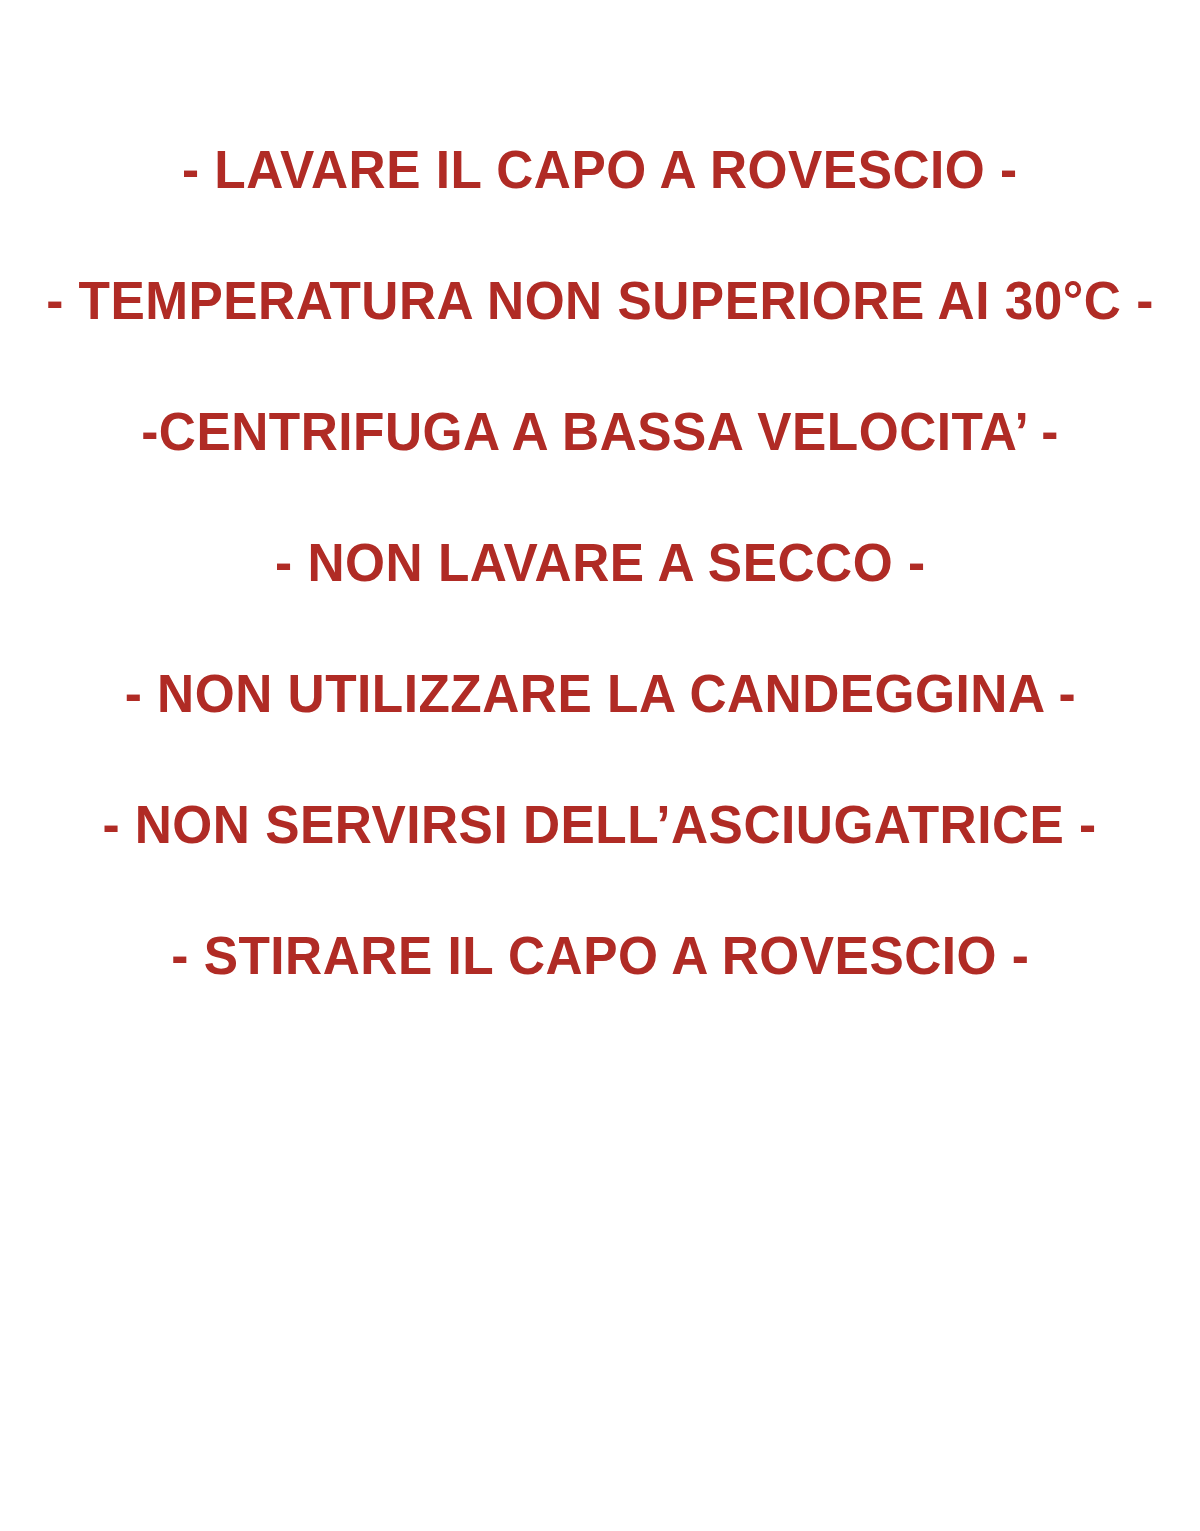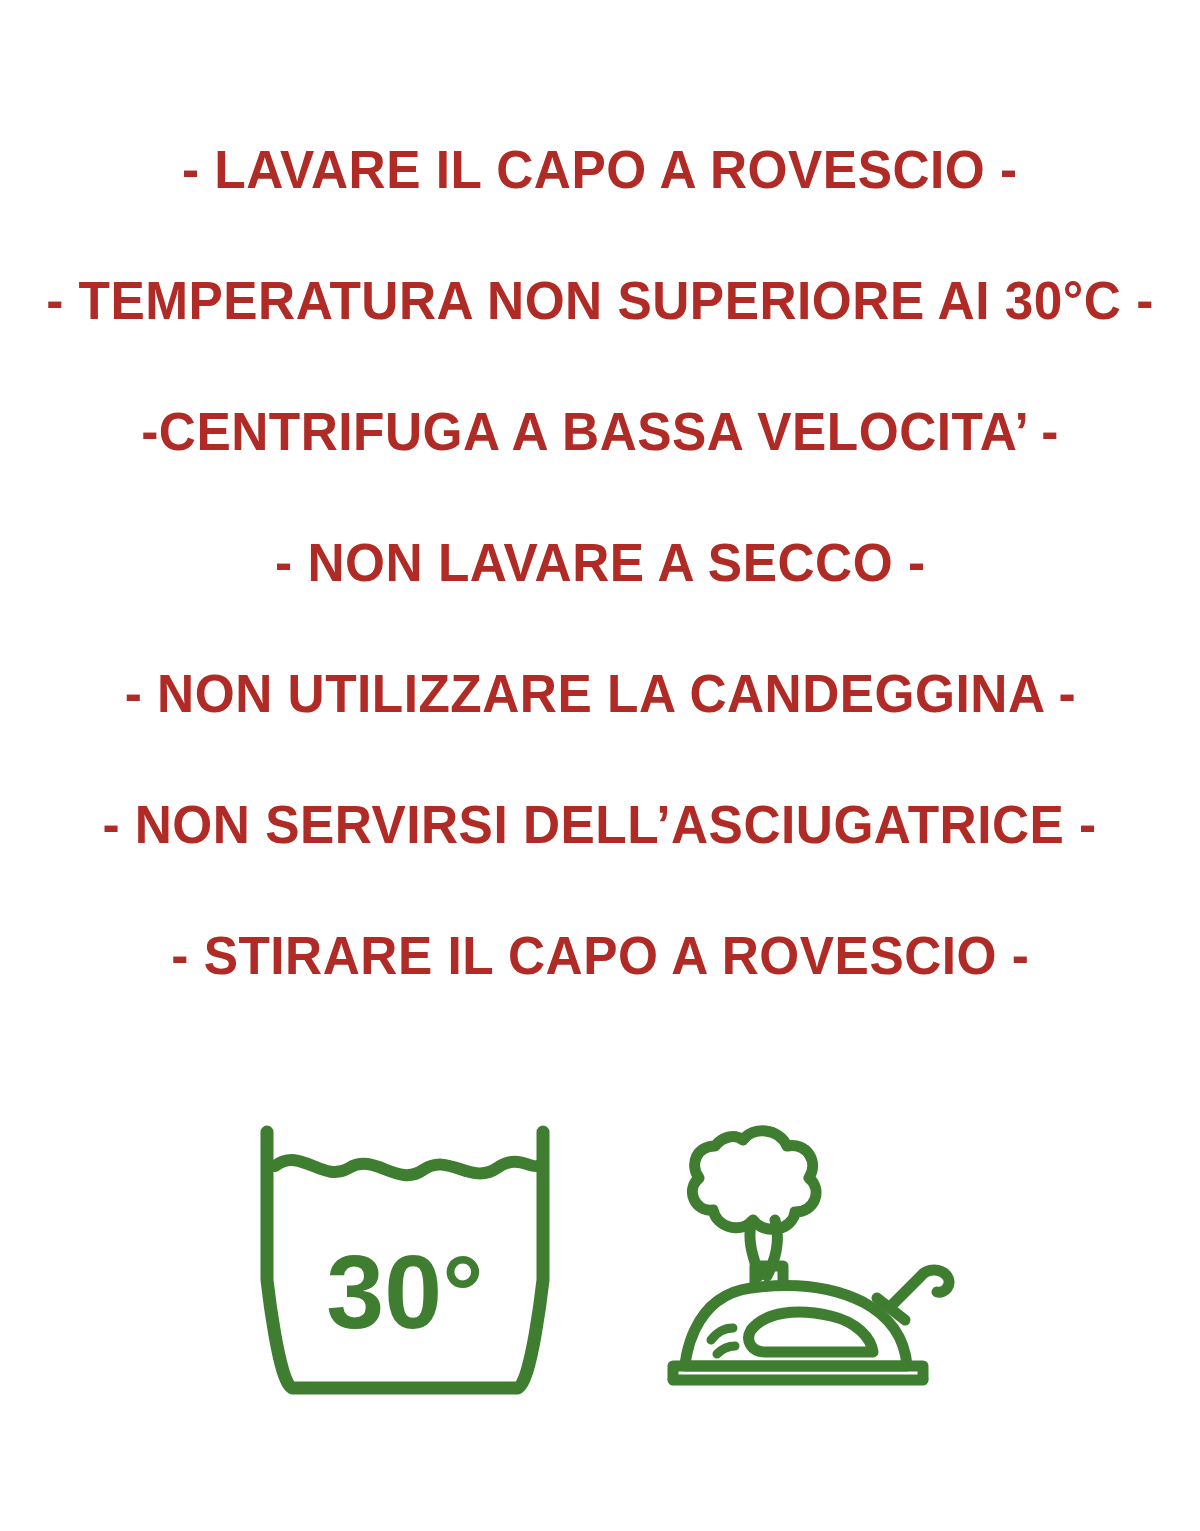--- a/index.html
+++ b/index.html
@@ -72,49 +72,14 @@
   <div class="instructions">
     <div class="instruction-line">-  LAVARE IL CAPO A ROVESCIO -</div>
     <div class="instruction-line">- TEMPERATURA NON SUPERIORE AI 30°C -</div>
     <div class="instruction-line">-CENTRIFUGA A BASSA VELOCITA’ -</div>
     <div class="instruction-line">- NON LAVARE A SECCO -</div>
     <div class="instruction-line">- NON UTILIZZARE LA CANDEGGINA -</div>
     <div class="instruction-line">- NON SERVIRSI DELL’ASCIUGATRICE -</div>
     <div class="instruction-line">- STIRARE IL CAPO A ROVESCIO -</div>
   </div>
 
-  <div class="symbols">
-
-    <svg class="symbol wash-symbol" viewBox="0 0 320 300" aria-hidden="true">
-
-      <path d="M22 22 L22 170 C22 170 34 278 48 278 L272 278 C286 278 298 170 298 170 L298 22" fill="none" stroke="#3f7d31" stroke-width="13" stroke-linecap="round" stroke-linejoin="round"></path>
-
-      <path d="M30 56 C56 36 78 74 104 58 C130 42 152 78 178 60 C204 42 226 76 252 58 C272 44 284 58 292 56" fill="none" stroke="#3f7d31" stroke-width="12" stroke-linecap="round" stroke-linejoin="round"></path>
-
-      <text x="160" y="218" text-anchor="middle" font-family="Liberation Sans, sans-serif" font-weight="700" font-size="104" fill="#3f7d31">30°</text>
-    </svg>
-
-    <svg class="symbol iron-symbol" viewBox="0 0 300 320" aria-hidden="true">
-
-      <path d="M60 56 C42 56 34 74 44 88 C30 100 40 122 58 120 C62 138 86 144 98 130 C110 146 138 140 140 122 C160 122 168 100 154 88 C164 72 152 52 132 56 C124 38 98 36 88 50 C80 44 68 46 60 56 Z" fill="none" stroke="#3f7d31" stroke-width="11" stroke-linejoin="round"></path>
-
-      <path d="M96 132 C92 156 100 170 104 186" fill="none" stroke="#3f7d31" stroke-width="11" stroke-linecap="round"></path>
-      <path d="M120 130 C126 152 120 170 112 186" fill="none" stroke="#3f7d31" stroke-width="11" stroke-linecap="round"></path>
-
-      <path d="M30 276 C30 276 34 206 96 198 C140 192 176 196 208 212 C234 226 250 248 252 276 Z" fill="none" stroke="#3f7d31" stroke-width="11" stroke-linejoin="round"></path>
-
-      <path d="M18 290 L268 290" fill="none" stroke="#3f7d31" stroke-width="11" stroke-linecap="round"></path>
-      <path d="M18 290 L18 276 L268 276 L268 290" fill="none" stroke="#3f7d31" stroke-width="11" stroke-linejoin="round"></path>
-
-      <path d="M96 240 C110 222 142 218 176 226 C202 232 216 248 218 262 L110 262 C96 262 90 250 96 240 Z" fill="none" stroke="#3f7d31" stroke-width="11" stroke-linejoin="round"></path>
-
-      <path d="M100 198 L100 176 L128 176 L128 194" fill="none" stroke="#3f7d31" stroke-width="11" stroke-linejoin="round"></path>
-
-      <path d="M236 216 L266 186 C272 178 286 178 292 186 C298 194 290 204 282 202" fill="none" stroke="#3f7d31" stroke-width="11" stroke-linecap="round" stroke-linejoin="round"></path>
-      <path d="M222 208 L250 230" fill="none" stroke="#3f7d31" stroke-width="11" stroke-linecap="round"></path>
-
-      <path d="M56 250 C62 242 70 238 78 238" fill="none" stroke="#3f7d31" stroke-width="9" stroke-linecap="round"></path>
-      <path d="M62 264 C68 258 74 256 80 256" fill="none" stroke="#3f7d31" stroke-width="9" stroke-linecap="round"></path>
-    </svg>
-
-  </div>
 
 </div>
 
 </body></html>

